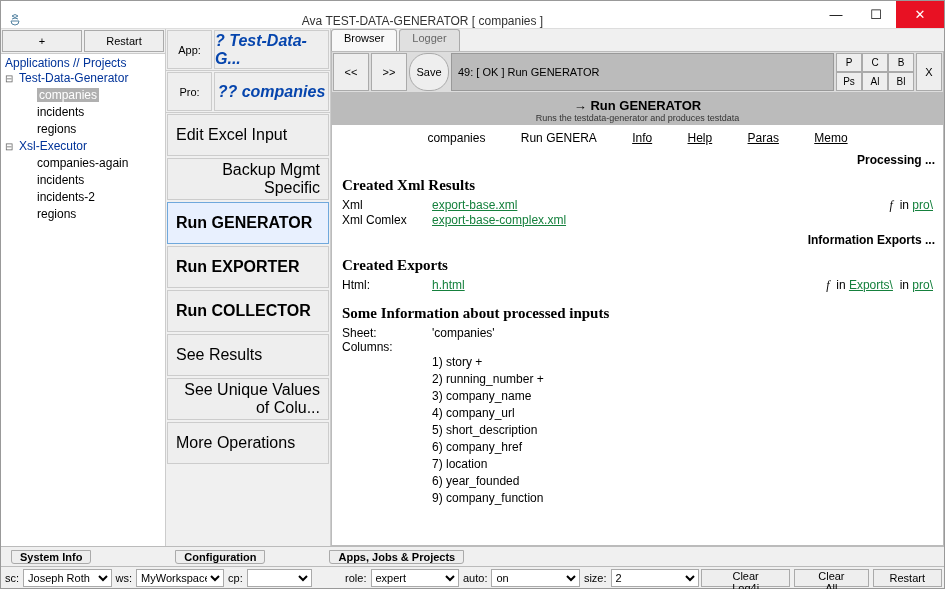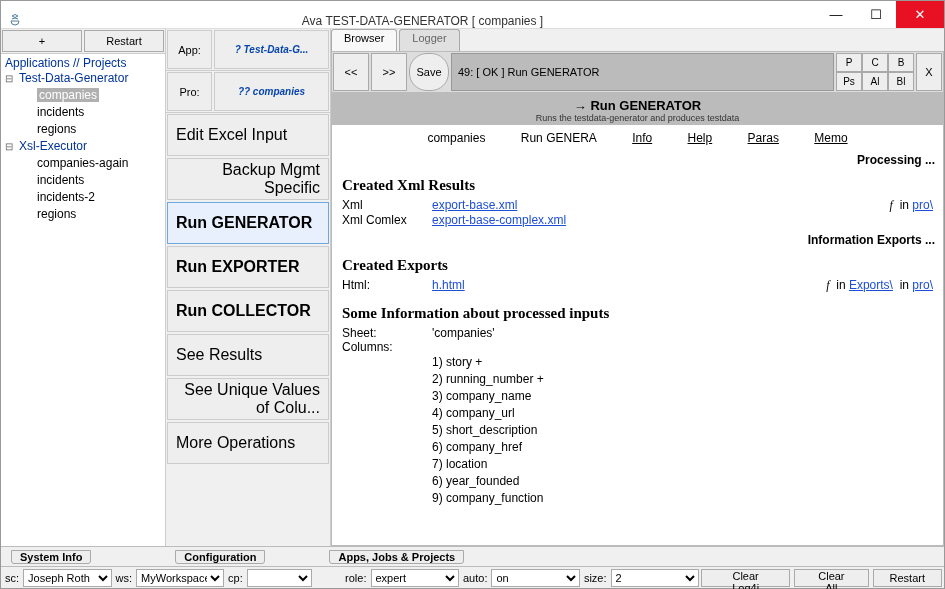--- a/index.html
+++ b/index.html
@@ -19,21 +19,21 @@
 .tree { background: #fff; flex: 1; padding: 2px 4px; font-size: 12px; overflow: auto; }
 .tree-root { color: #003399; }
 .tree-folder { color: #003399; padding-left: 14px; position: relative; line-height: 17px; }
 .tree-folder::before { content: "⊟"; position: absolute; left: 0; top: 0; font-size: 10px; color: #666; }
 .tree-leaf { padding-left: 32px; line-height: 17px; color: #000; }
 .selwrap { padding-left: 32px; line-height: 17px; }
 .selwrap span { background: #b0b0b0; color: #fff; padding: 0 2px; }
 .mid-panel { width: 165px; display: flex; flex-direction: column; border-right: 1px solid #ccc; background: #f0f0f0; }
 .mid-row { display: flex; border-bottom: 1px solid #ccc; height: 42px; }
 .mid-label { width: 45px; border: 1px solid #ccc; background: #eee; display: flex; align-items: center; justify-content: center; font-size: 11px; margin: 1px; }
-.mid-value { flex: 1; border: 1px solid #ccc; background: #eee; display: flex; align-items: center; justify-content: center; font-size: 10px; font-style: italic; font-weight: bold; color: #0645AD; margin: 1px; }
+.mid-value { flex: 1; border: 1px solid #ccc; background: #eee; display: flex; align-items: center; justify-content: center; font-size: 16px; font-style: italic; font-weight: bold; color: #0645AD; margin: 1px; }
 .mid-btn { height: 42px; border: 1px solid #ccc; background: #eee; display: flex; align-items: center; padding: 0 8px; font-size: 16px; margin: 1px; cursor: pointer; text-align: right; }
 .mid-btn.active { border: 1px solid #6fa8dc; background: #e8f0fe; font-weight: bold; }
 .mid-btn.bold { font-weight: bold; }
 .right-panel { flex: 1; display: flex; flex-direction: column; background: #f0f0f0; min-width: 0; }
 .tabs { display: flex; height: 22px; font-size: 11px; }
 .tab { padding: 2px 12px; border: 1px solid #aaa; border-bottom: none; background: #f8f8f8; border-radius: 3px 3px 0 0; margin-right: 2px; cursor: pointer; }
 .tab.inactive { background: #e0e0e0; color: #666; }
 .toolbar { display: flex; align-items: stretch; background: #ddd; height: 42px; border: 1px solid #bbb; }
 .tb-btn { width: 36px; border: 1px solid #aaa; background: #eee; margin: 1px; display: flex; align-items: center; justify-content: center; font-size: 11px; cursor: pointer; }
 .tb-btn.save { width: 40px; border-radius: 18px; }
@@ -61,21 +61,21 @@
 .status-tabs { display: flex; height: 20px; border-top: 1px solid #bbb; align-items: center; font-size: 11px; }
 .status-tab { padding: 0 8px; border: 1px solid #aaa; border-radius: 0 0 3px 3px; background: #eee; margin: 0 2px; font-weight: bold; }
 .bottom { display: flex; height: 22px; align-items: center; border-top: 1px solid #bbb; font-size: 11px; background: #f0f0f0; }
 .bottom .lbl { padding: 0 4px; }
 .bottom select { font-size: 11px; height: 18px; border: 1px solid #aaa; background: #fff; }
 .bottom select.wide { width: 90px; }
 .bottom select.mid { width: 88px; }
 .bottom select.narrow { width: 66px; }
 .bottom .spacer { flex: 1; }
 .bottom button { height: 18px; padding: 0 16px; border: 1px solid #aaa; background: #eee; font-size: 11px; margin: 0 2px; cursor: pointer; }
-a { text-decoration: underline; color: #1d4ed8; }
+a { text-decoration: underline; color: #15803d; }
 </style>
 </head>
 <body>
 
 <div class="window">
   <div class="titlebar">
     <span class="titlebar-icon">
       <svg width="14" height="14" viewBox="0 0 14 14">
           <path d="M4 3 Q7 0 10 3 Q7 6 4 3 M4 6 Q7 4 10 6 M3 8 L11 8 Q11 12 7 12 Q3 12 3 8" fill="none" stroke="#5382a1" stroke-width="1"></path>
         </svg>

